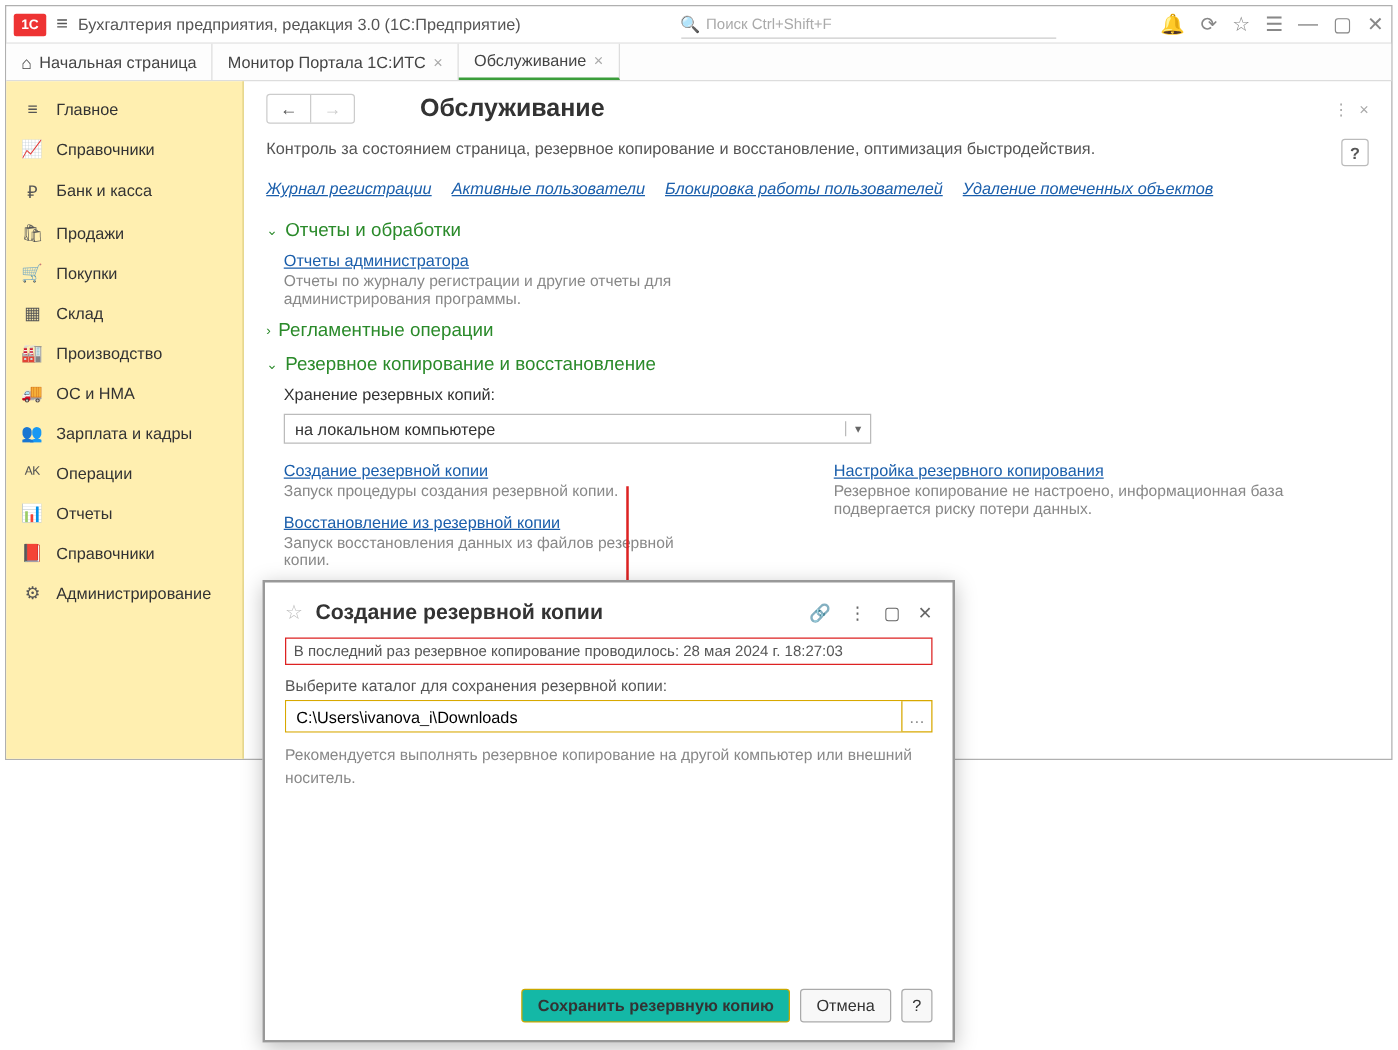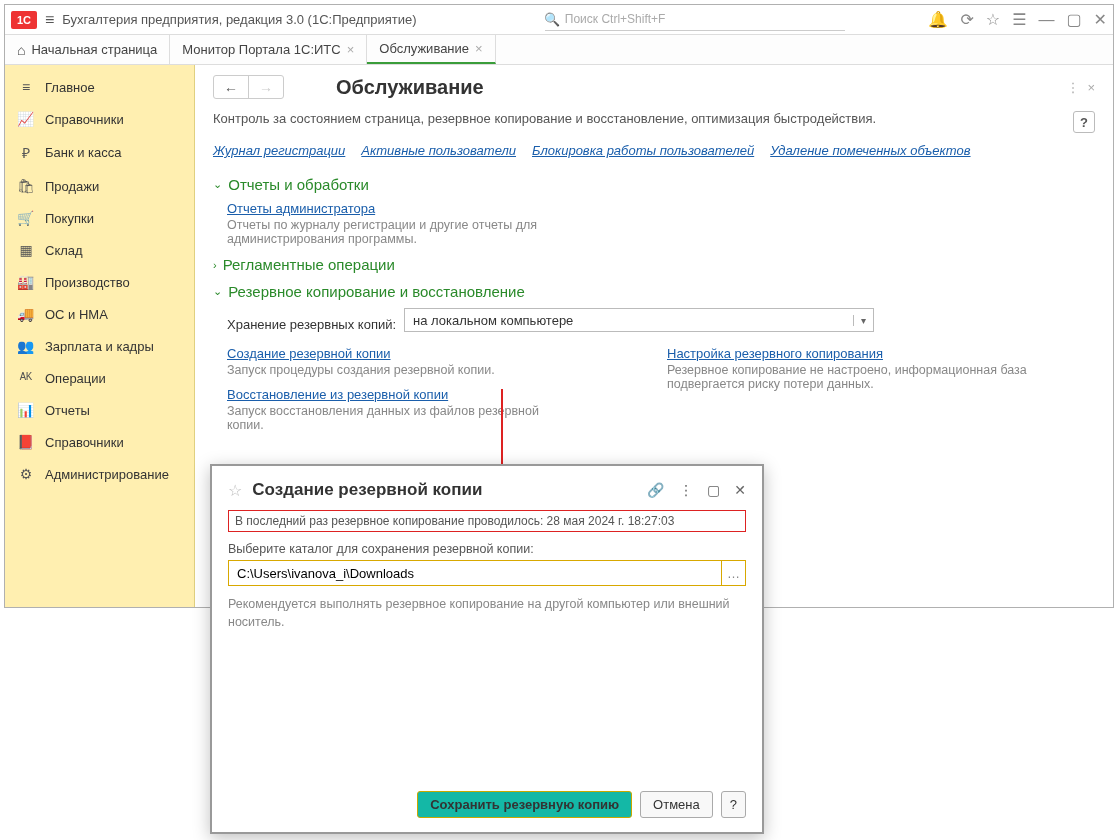--- a/index.html
+++ b/index.html
@@ -33,21 +33,21 @@
   .top-right { margin-left: auto; display: flex; gap: 8px; color: #aaa; align-items: center; }
   .help-btn { border: 1px solid #bbb; border-radius: 3px; width: 22px; height: 22px; display: flex; align-items: center; justify-content: center; font-weight: bold; cursor: pointer; color: #555; }
   .desc { color: #555; margin-bottom: 10px; display: flex; align-items: flex-start; }
   .help-side { margin-left: auto; }
   .links-row { display: flex; gap: 16px; margin-bottom: 18px; font-style: italic; }
   .link { color: #1a5eab; text-decoration: underline; cursor: pointer; }
   .section-hdr { color: #2a8a2a; font-size: 15px; margin: 10px 0 8px; cursor: pointer; display: flex; align-items: center; gap: 6px; }
   .chev { font-size: 11px; color: #2a8a2a; }
   .sub-link { color: #1a5eab; text-decoration: underline; cursor: pointer; display: inline-block; margin-bottom: 2px; }
   .sub-desc { color: #888; font-size: 12.5px; margin-bottom: 10px; max-width: 340px; }
-  .storage-row { display: flex; align-items: flex-end; gap: 8px; margin: 6px 0 14px; }
+  .storage-row { display: flex; align-items: flex-start; gap: 8px; margin: 6px 0 14px; flex-direction: column; }
   .storage-select { border: 1px solid #bbb; height: 24px; display: flex; align-items: center; width: 470px; }
   .storage-select-text { flex: 1; padding: 0 8px; }
   .storage-dd { border-left: 1px solid #bbb; width: 20px; text-align: center; cursor: pointer; color: #666; font-size: 10px; }
   .two-col { display: flex; gap: 40px; }
   .col { flex: 0 0 auto; }
   .arrow-down { position: absolute; left: 306px; top: 324px; width: 2px; height: 92px; background: #d22; pointer-events: none; }
   .arrow-down::after { content: ""; position: absolute; bottom: -2px; left: -4px; border-left: 5px solid transparent; border-right: 5px solid transparent; border-top: 10px solid #d22; }
 
   .dialog { position: absolute; left: 210px; top: 464px; width: 554px; height: 370px; border: 2px solid #999; background: #fff; box-shadow: 0 4px 16px rgba(0,0,0,0.25); }
   .dlg-inner { padding: 14px 16px; height: 100%; display: flex; flex-direction: column; }

